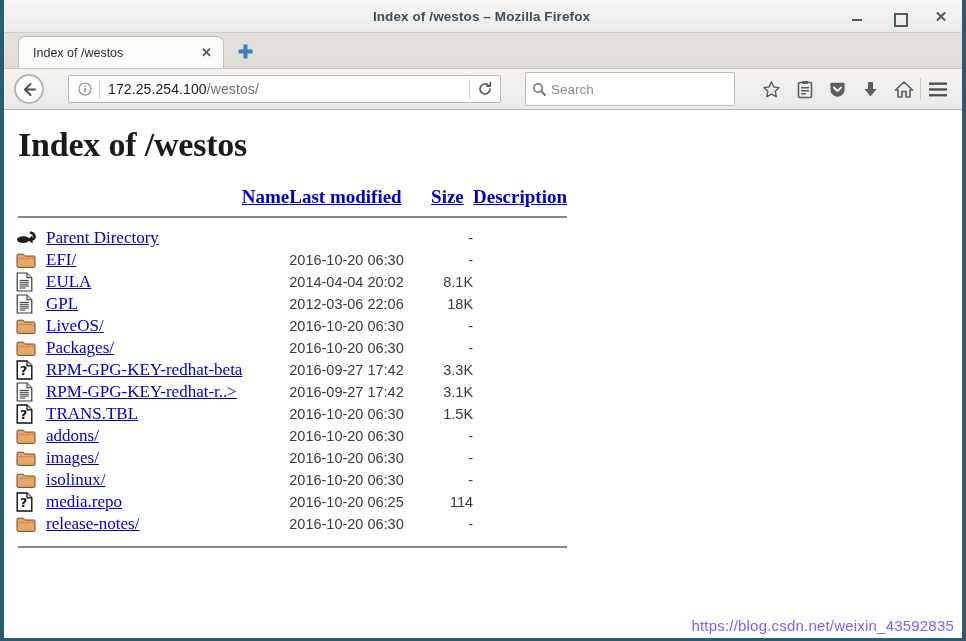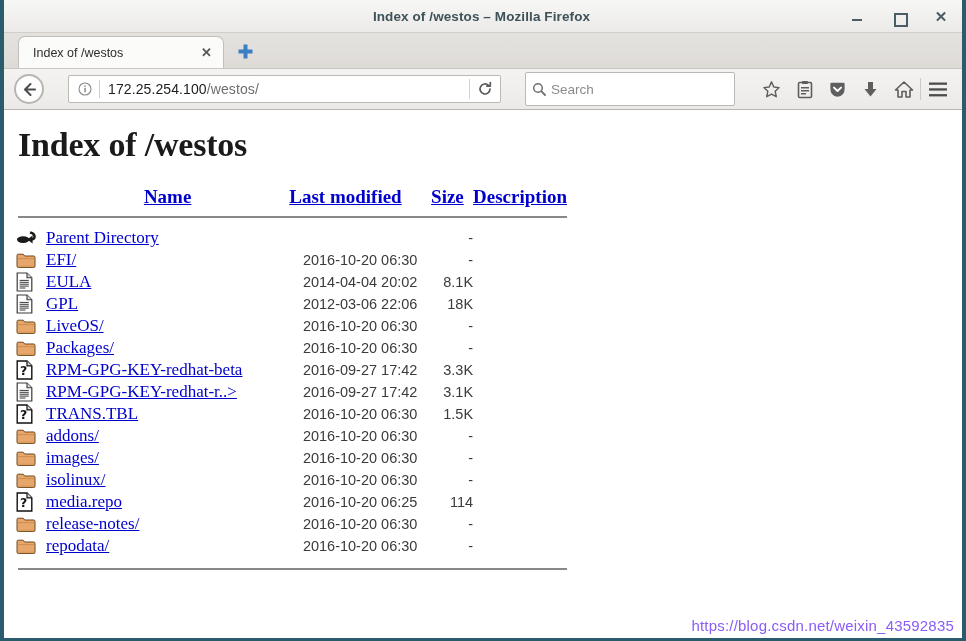--- a/index.html
+++ b/index.html
@@ -148,38 +148,38 @@
   table#listing {
     border-collapse: collapse; margin-top: 22px; margin-left: 12px;
   }
   table#listing th {
     font-family: "Liberation Serif", serif;
     font-size: 19px; font-weight: bold;
     color: #0000cc; text-decoration: underline;
     padding: 0 0 4px 0; cursor: pointer; white-space: nowrap;
   }
   th.th-icon { width: 30px; }
-  th.th-name  { text-align: center; padding-left: 2px; margin-top: 26px; }
+  th.th-name  { text-align: right; padding-left: 2px; margin-top: 26px; }
   th.th-date  { text-align: left; padding-left: 14px;}
   th.th-size  { text-align: left; padding-left: 6px; margin-top: 20px;}
   th.th-desc  { text-align: left; padding-left: 4px;}
   tr.rule-row td { padding: 0; }
   .hrule { height: 2px; background: #888888; width: 549px; margin: 3px 0 8px 2px; }
   .hrule-bot { height: 2px; background: #888888; width: 549px; margin: 10px 0 0 2px; }
   table#listing td { padding: 1px 0; vertical-align: middle; }
   td.c-icon { width: 30px; padding-left: 2px; }
   td.c-name {
     font-family: "Liberation Serif", serif;
     font-size: 17px; padding-left: 2px; white-space: nowrap;
   }
   td.c-name a { color: #0000cc; text-decoration: underline; cursor: pointer; }
   td.c-date {
     font-family: "Liberation Sans", sans-serif;
     font-size: 14.5px; color: #3b3b3b; white-space: nowrap;
-    padding-left: 14px; text-align: center;
+    padding-left: 14px; text-align: left;
   }
   td.c-size {
     font-family: "Liberation Sans", sans-serif;
     font-size: 14.5px; color: #3b3b3b; white-space: nowrap;
     text-align: right; padding-left: 7px; width: 42px;
   }
   td.c-desc { width: 88px; }
   .icn { display:block; }
 
   #watermark {
@@ -489,33 +489,20 @@
                 <path d="M1 4.5 Q1 3.2 2.3 3.2 L7.2 3.2 L8.7 5 L17.7 5 Q19 5 19 6.3 L19 15.2 Q19 16.5 17.7 16.5 L2.3 16.5 Q1 16.5 1 15.2 Z" fill="#e8a76a" stroke="#6b4a22" stroke-width="1"></path>
                 <path d="M1.6 7.6 L18.4 7.6" stroke="#c98b4e" stroke-width="0.9"></path>
                 <path d="M3.4 16.5 L3.4 14.6 M5.3 16.5 L5.3 14.6 M7.2 16.5 L7.2 14.6 M9.1 16.5 L9.1 14.6 M11 16.5 L11 14.6 M12.9 16.5 L12.9 14.6 M14.8 16.5 L14.8 14.6 M16.7 16.5 L16.7 14.6" stroke="#c98b4e" stroke-width="0.8"></path>
               </svg>
             </td>
             <td class="c-name"><a>release-notes/</a></td>
             <td class="c-date">2016-10-20 06:30</td>
             <td class="c-size">-</td>
             <td class="c-desc"></td>
           </tr>
-          <tr>
-            <td class="c-icon">
-              <svg class="icn" width="20" height="19" viewBox="0 0 20 19">
-                <path d="M1 4.5 Q1 3.2 2.3 3.2 L7.2 3.2 L8.7 5 L17.7 5 Q19 5 19 6.3 L19 15.2 Q19 16.5 17.7 16.5 L2.3 16.5 Q1 16.5 1 15.2 Z" fill="#e8a76a" stroke="#6b4a22" stroke-width="1"></path>
-                <path d="M1.6 7.6 L18.4 7.6" stroke="#c98b4e" stroke-width="0.9"></path>
-                <path d="M3.4 16.5 L3.4 14.6 M5.3 16.5 L5.3 14.6 M7.2 16.5 L7.2 14.6 M9.1 16.5 L9.1 14.6 M11 16.5 L11 14.6 M12.9 16.5 L12.9 14.6 M14.8 16.5 L14.8 14.6 M16.7 16.5 L16.7 14.6" stroke="#c98b4e" stroke-width="0.8"></path>
-              </svg>
-            </td>
-            <td class="c-name"><a>repodata/</a></td>
-            <td class="c-date">2016-10-20 06:30</td>
-            <td class="c-size">-</td>
-            <td class="c-desc"></td>
-          </tr>
         </tbody>
       <tfoot>
         <tr class="rule-row">
           <td colspan="5">
             <div class="hrule-bot"></div>
           </td>
         </tr>
       </tfoot>
     </table>
 

